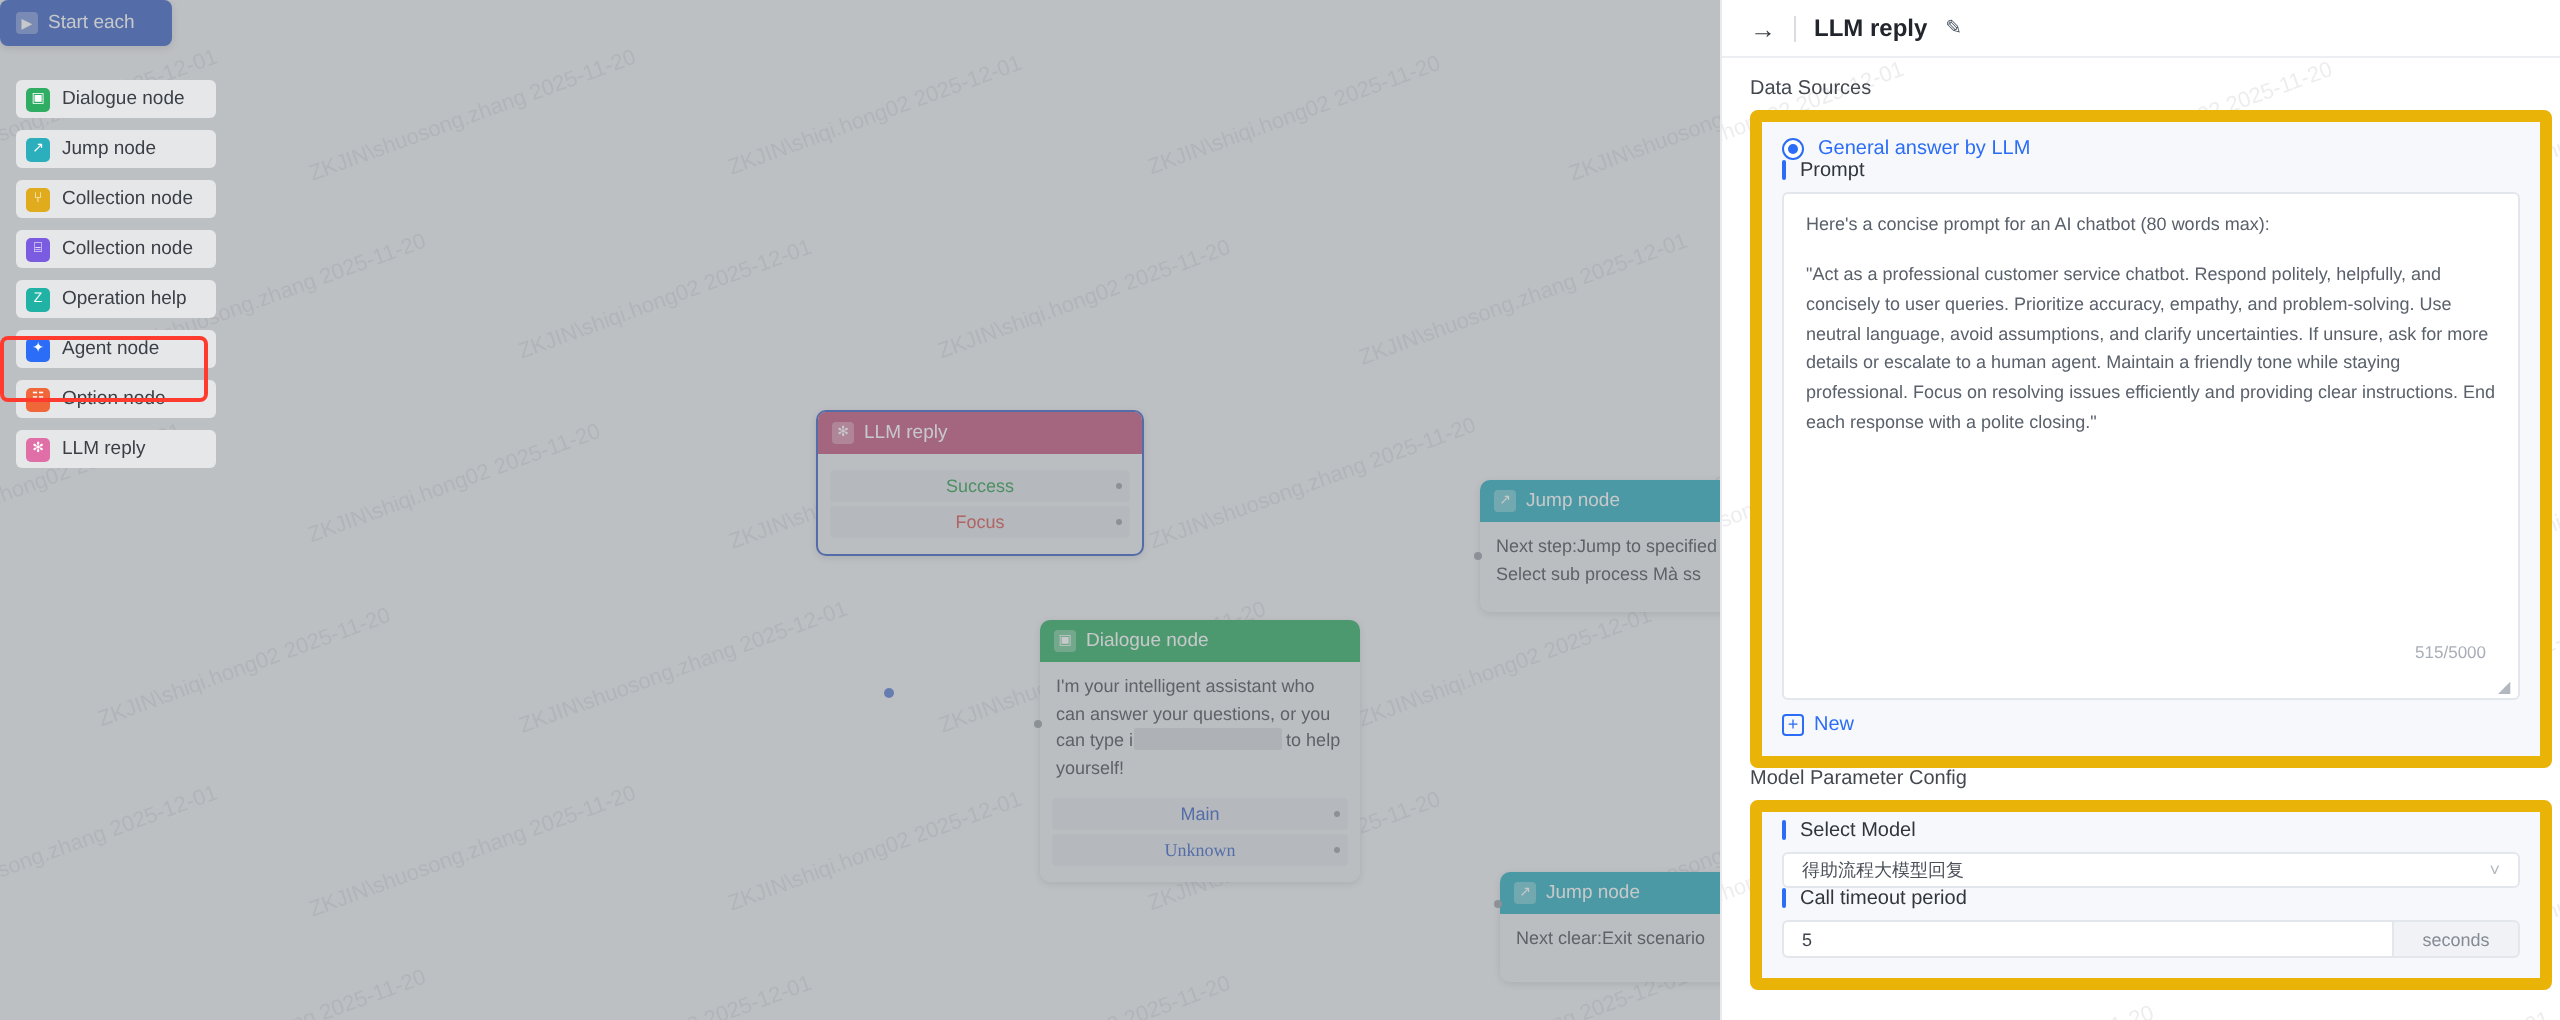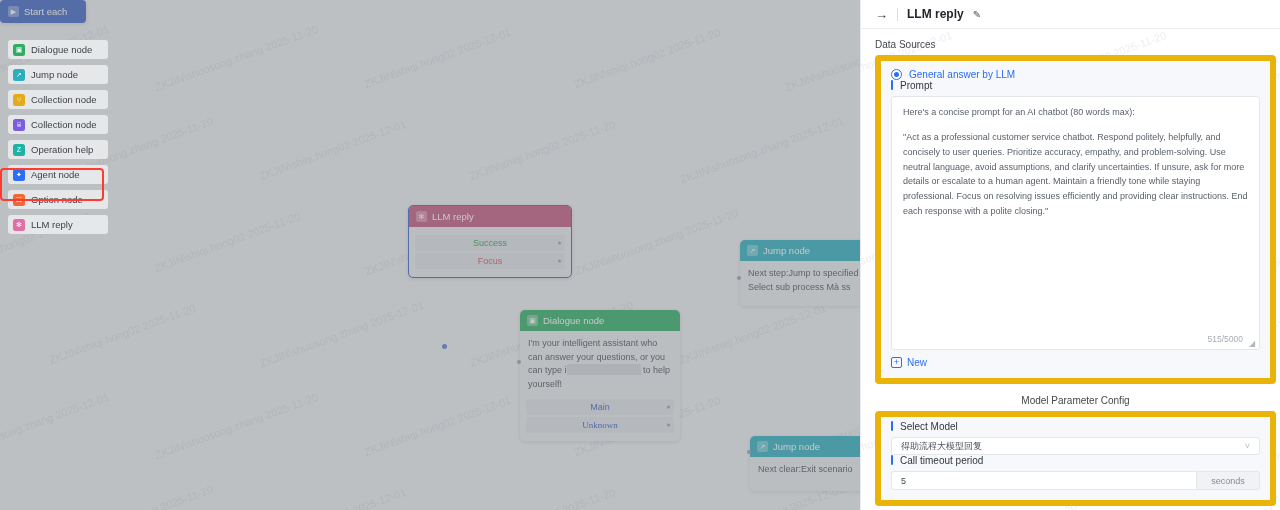--- a/index.html
+++ b/index.html
@@ -168,21 +168,21 @@
   }
 
   .textarea {
     position:relative;
     background:#fff; border:1px solid #e3e6eb; border-radius:3px;
     height:254px; padding:8px 11px;
     font-size:9px; color:#5a616b; line-height:1.65;
   }
   .ta-p { margin-bottom:10px; }
   #char-count {
-    position:absolute; right:16px; bottom:3px;
+    position:absolute; right:16px; bottom:16px;
     font-size:8.5px; color:#a8aeb7;
   }
   #resize-grip {
     position:absolute; right:3px; bottom:2px;
     width:7px; height:7px; color:#b3b8c0; font-size:8px; line-height:1;
   }
   #new-btn {
     display:flex; align-items:center; gap:5px;
     margin-top:7px; font-size:10px; color:#2b6df6; cursor:pointer;
   }
@@ -408,21 +408,21 @@
           <span id="char-count">515/5000</span>
           <span id="resize-grip">◢</span>
         </div>
 
         <div id="new-btn">
           <span class="plus-box">+</span>
           <span>New</span>
         </div>
       </div>
 
-      <div class="sec-title" style="margin-top:11px;text-align:center;">Model Parameter Config</div>
+      <div class="sec-title" style="">Model Parameter Config</div>
 
       <div class="card" style="padding-top:4px;">
 
         <div class="field-lbl">
           <span>Select Model</span>
         </div>
         <div class="select-box">
           <span>得助流程大模型回复</span>
           <span class="chev">˅</span>
         </div>

